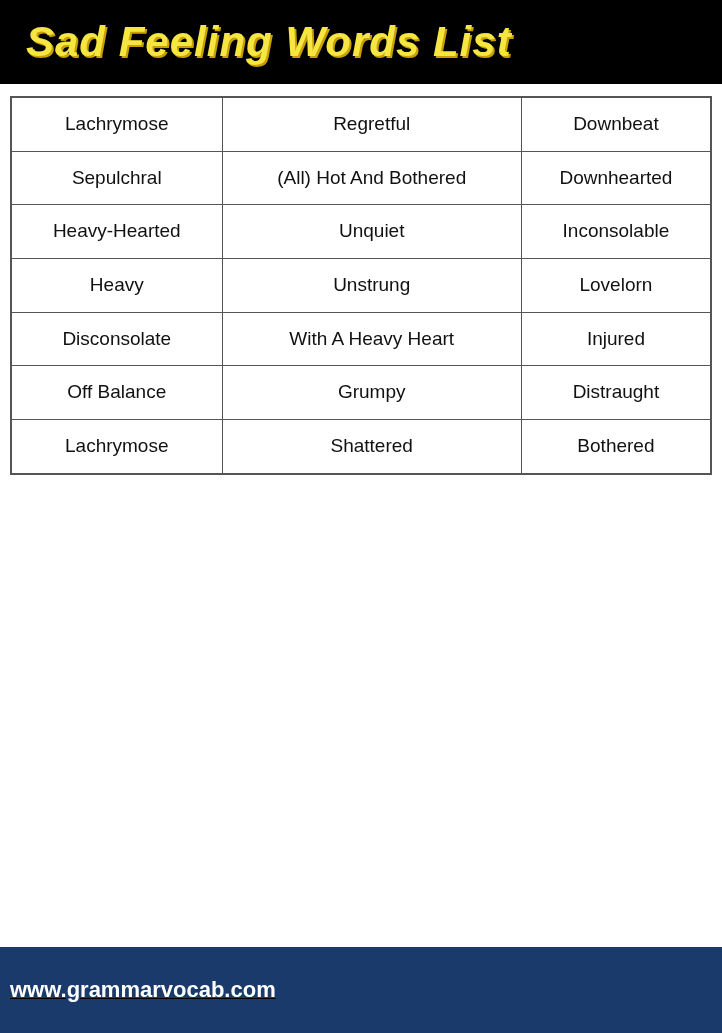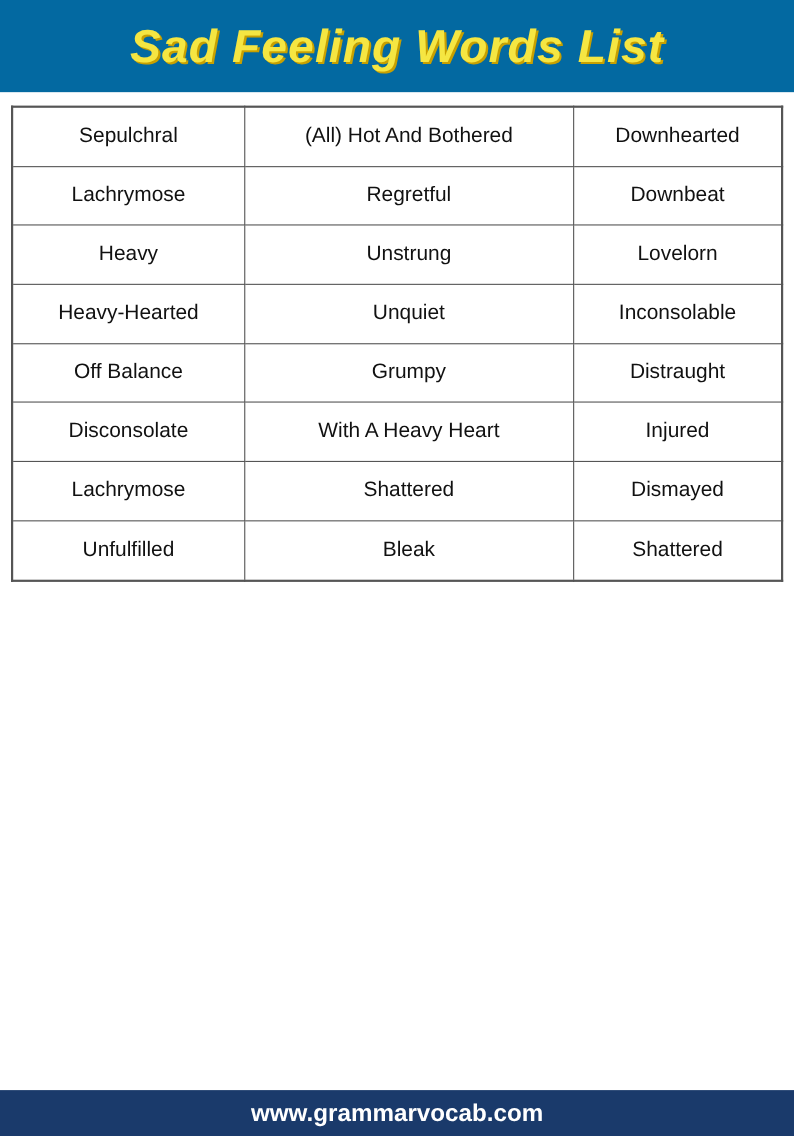--- a/index.html
+++ b/index.html
@@ -7,23 +7,23 @@
     body {
       width: 722px;
       min-height: 1033px;
       font-family: Arial, sans-serif;
       background: #fff;
       display: flex;
       flex-direction: column;
     }
 
     .header {
-      background: #0369a1;
-      padding: 18px 10px;
-      text-align: center;
+      background: #000000;
+      padding: 18px 26px;
+      text-align: left;
     }
 
     .header h1 {
       color: #f5e642;
       font-size: 42px;
       font-weight: 900;
       font-style: italic;
       font-family: Arial Black, Arial, sans-serif;
       text-shadow: 2px 2px 0px #c8a000;
       letter-spacing: 1px;
@@ -47,80 +47,75 @@
       padding: 14px 8px;
       font-size: 19px;
       font-family: Arial, sans-serif;
       color: #111;
       vertical-align: middle;
       line-height: 1.3;
     }
 
     .footer {
       background: #1a3a6b;
-      padding: 8px 10px;
-      text-align: center;
+      padding: 30px 10px;
+      text-decoration: underline;
     }
 
     .footer span {
       color: #fff;
       font-size: 22px;
       font-weight: bold;
       font-family: Arial, sans-serif;
     }
   </style>
 </head>
 <body>
 
 <div class="header">
   <h1>Sad Feeling Words List</h1>
 </div>
 
 <div class="table-wrapper">
   <table>
     <tbody id="table-body">
     <tr>
+          <td>Lachrymose</td>
+          <td>Regretful</td>
+          <td>Downbeat</td>
+        </tr>
+        <tr>
           <td>Sepulchral</td>
           <td>(All) Hot And Bothered</td>
           <td>Downhearted</td>
         </tr>
         <tr>
-          <td>Lachrymose</td>
-          <td>Regretful</td>
-          <td>Downbeat</td>
+          <td>Heavy-Hearted</td>
+          <td>Unquiet</td>
+          <td>Inconsolable</td>
         </tr>
         <tr>
           <td>Heavy</td>
           <td>Unstrung</td>
           <td>Lovelorn</td>
         </tr>
         <tr>
-          <td>Heavy-Hearted</td>
-          <td>Unquiet</td>
-          <td>Inconsolable</td>
+          <td>Disconsolate</td>
+          <td>With A Heavy Heart</td>
+          <td>Injured</td>
         </tr>
         <tr>
           <td>Off Balance</td>
           <td>Grumpy</td>
           <td>Distraught</td>
         </tr>
         <tr>
-          <td>Disconsolate</td>
-          <td>With A Heavy Heart</td>
-          <td>Injured</td>
-        </tr>
-        <tr>
           <td>Lachrymose</td>
           <td>Shattered</td>
-          <td>Dismayed</td>
-        </tr>
-        <tr>
-          <td>Unfulfilled</td>
-          <td>Bleak</td>
-          <td>Shattered</td>
+          <td>Bothered</td>
         </tr>
       </tbody>
   </table>
 </div>
 
 <div class="footer">
   <span>www.grammarvocab.com</span>
 </div>
 
 </body></html>

